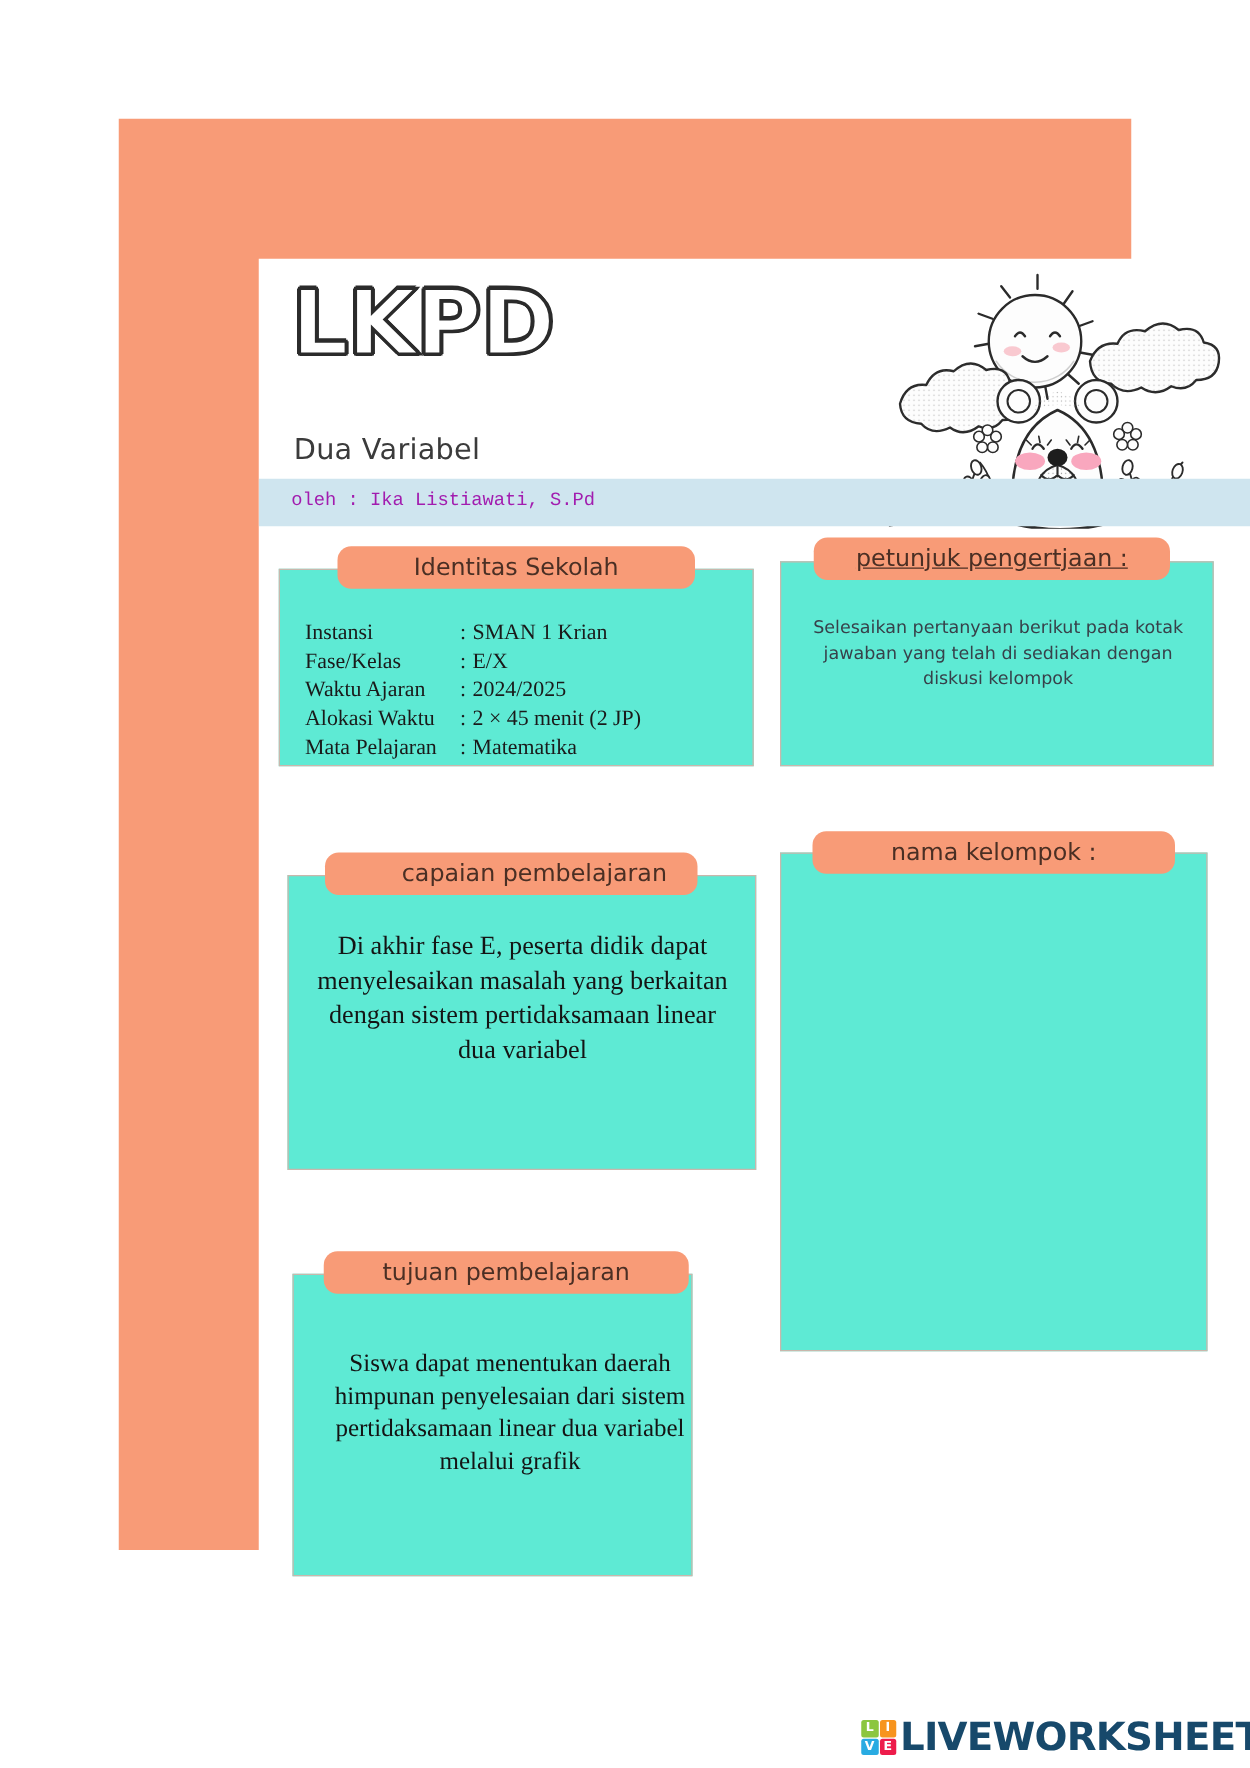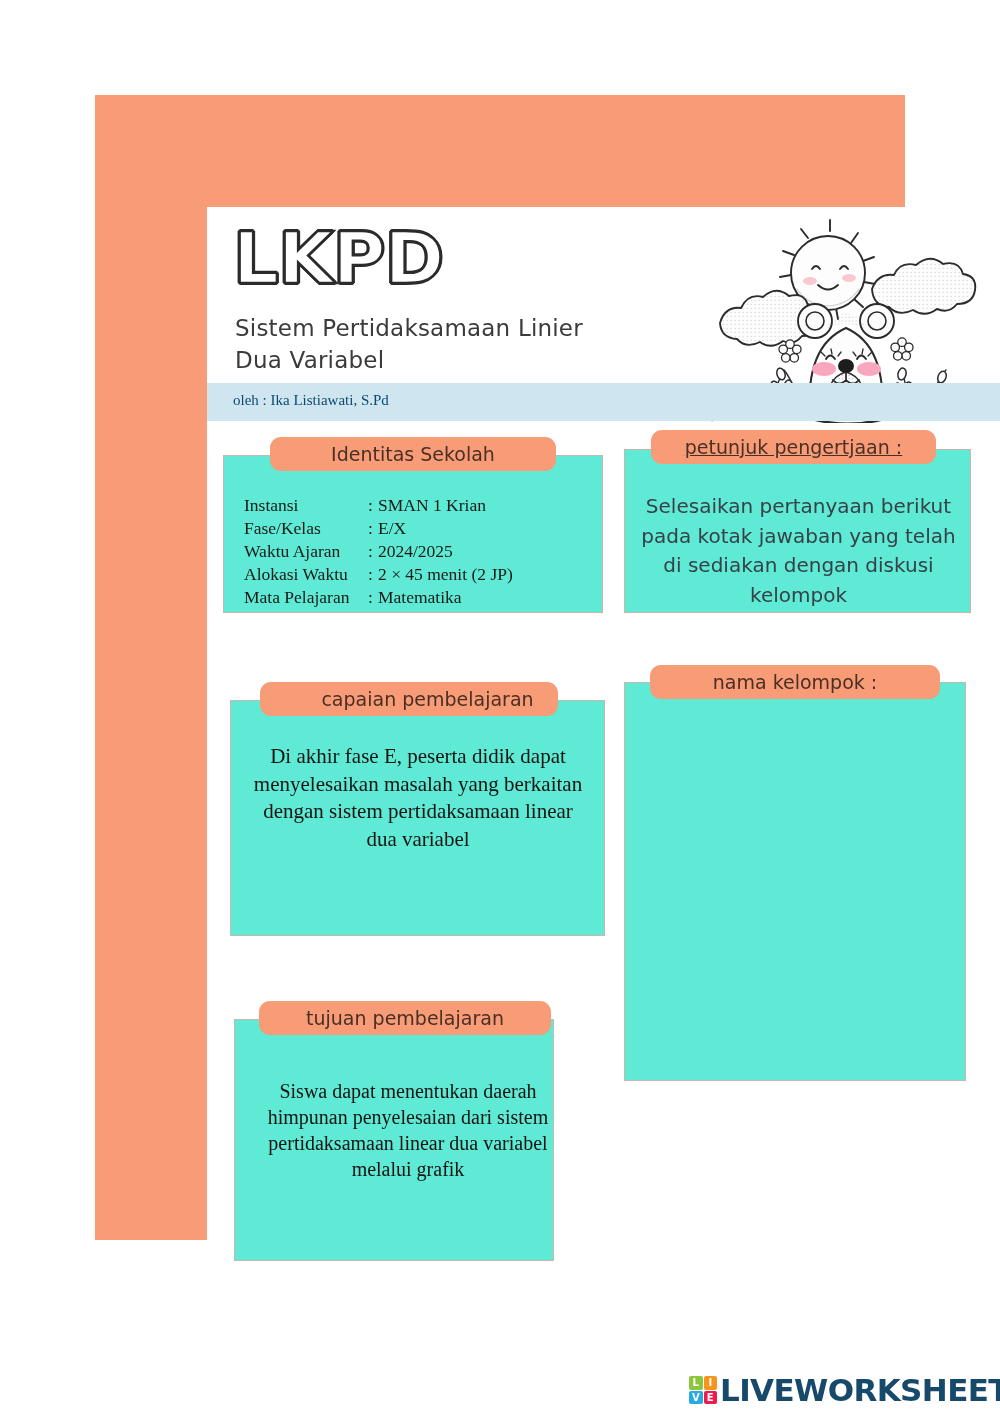--- a/index.html
+++ b/index.html
@@ -79,23 +79,23 @@
     left: 0;
     top: 176px;
     width: 793px;
     height: 38px;
     background: #CFE5EF;
   }
   .author-bar .author-text {
     position: absolute;
     left: 26px;
     top: 9px;
-    font-family: Liberation Serif, serif;
+    font-family: Liberation Mono, monospace;
     font-size: 15px;
-    color: #0c4a6e;
+    color: #a21caf;
     white-space: nowrap;
   }
 
   
   .illustration {
     position: absolute;
     left: 495px;
     top: 4px;
     width: 300px;
     height: 212px;
@@ -182,21 +182,21 @@
   
   #panel-petunjuk { left: 417px; top: 26px; width: 347px; height: 164px; }
   #tab-petunjuk   { left: 444px; top: 7px; width: 285px; text-decoration: underline; }
   .petunjuk-text {
     position: absolute;
     left: 16px;
     top: 42px;
     width: 315px;
     text-align: center;
     font-family: "DejaVu Sans", sans-serif;
-    font-size: 20px;
+    font-size: 14px;
     line-height: 1.48;
     color: #37414a;
   }
 
   
   #panel-kelompok { left: 417px; top: 259px; width: 342px; height: 399px; }
   #tab-kelompok   { left: 443px; top: 242px; width: 290px; }
   .kelompok-answer {
     position: absolute;
     left: 10px;
@@ -256,21 +256,20 @@
 </head>
 <body>
 
 <div class="page-frame">
   <div class="page-inner">
 
     <div class="header-zone">
 
       <div class="lkpd-wordmark">LKPD</div>
 
-      <div class="subtitle-1">Sistem Pertidaksamaan Linier</div>
 
       <div class="subtitle-2">Dua Variabel</div>
 
       <div class="illustration">
         <svg viewBox="0 0 300 212" width="300" height="212" xmlns="http://www.w3.org/2000/svg">
           <defs>
             <pattern id="dots" width="4" height="4" patternUnits="userSpaceOnUse">
               <circle cx="1.2" cy="1.2" r="0.55" fill="#777"></circle>
             </pattern>
             <pattern id="dots2" width="3.4" height="3.4" patternUnits="userSpaceOnUse">

